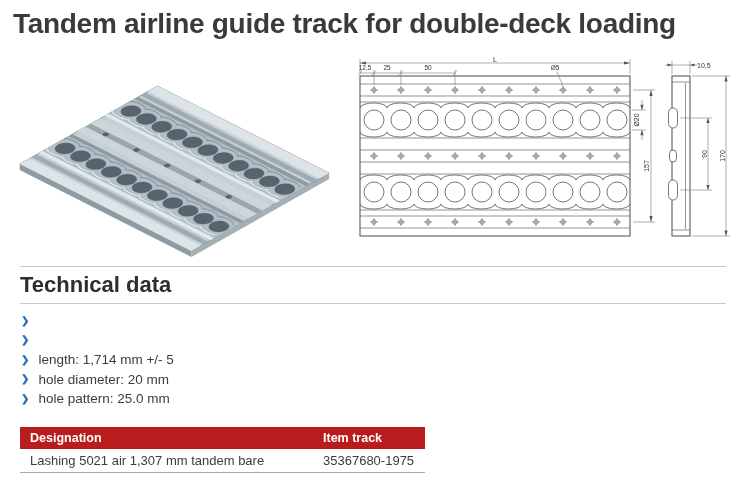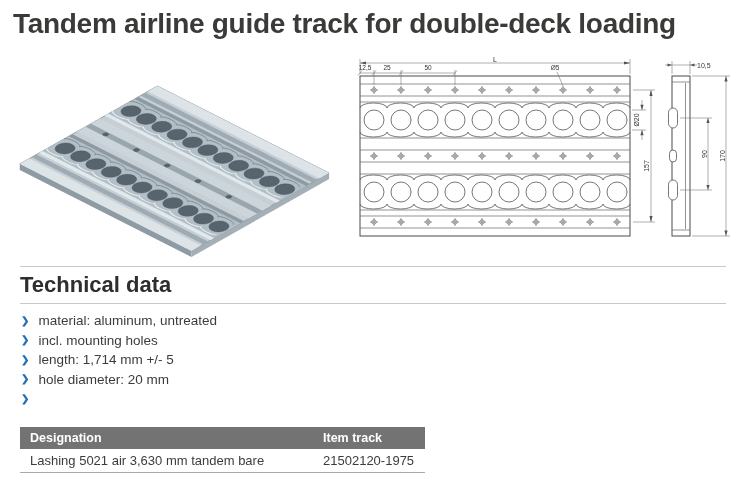--- a/index.html
+++ b/index.html
@@ -9,21 +9,21 @@
   .photo{position:absolute;left:12px;top:46px;width:322px;height:212px}
   .topview{position:absolute;left:350px;top:56px;width:312px;height:190px}
   .sideview{position:absolute;left:664px;top:56px;width:78px;height:190px}
   .rule{position:absolute;left:20px;width:706px;height:0;border-top:1px solid #c8c8c8}
   .rule1{top:266px}.rule2{top:303px}
   .subhead{position:absolute;left:20px;top:272px;font-size:22px;font-weight:700;color:#2e2e2d}
   .speclist{position:absolute;left:21px;top:311px;list-style:none}
   .speclist li{font-size:13.5px;color:#3c3c3b;height:19.5px;display:flex;align-items:center}
   .chev{color:#2170b8;font-size:10px;font-weight:700;margin-right:9px;line-height:1}
   .spec-table{position:absolute;left:20px;top:427px;width:405px;border-collapse:collapse;font-size:13px;table-layout:fixed}
-  .spec-table th{background:#737373;color:#fff;text-align:left;font-weight:700;padding:4px 10px;font-size:12.5px}
+  .spec-table th{background:#b91c1c;color:#fff;text-align:left;font-weight:700;padding:4px 10px;font-size:12.5px}
   .spec-table td{color:#3c3c3b;padding:4px 10px;border-bottom:1px solid #a9a9a9}
   .spec-table th:first-child,.spec-table td:first-child{width:293px}
   svg text{font-family:"Liberation Sans",sans-serif;font-size:7px;fill:#333}
   .dl{stroke:#787878;stroke-width:0.6;fill:none}
   .pl{stroke:#4a4a4a;stroke-width:1;fill:#fff}
   .tl{stroke:#666;stroke-width:0.7}
   .wv{stroke:#555;stroke-width:0.8;fill:none}
   .hc{stroke:#555;stroke-width:0.8;fill:#fff}
   .ah{fill:#555}
   .hole3{fill:#57646e;stroke:#46525a;stroke-width:0.5}
@@ -222,45 +222,44 @@
   <text text-anchor="middle" transform="translate(60.5,100) rotate(-90)">170</text>
 </svg>
 
 <div class="rule rule1"></div>
 <h2 class="subhead">Technical data</h2>
 <div class="rule rule2"></div>
 
 <ul class="speclist">
   <li>
       <span class="chev">❯</span>
-      <span>material: aluminum, untreated</span>
-    </li>
-  <li>
-      <span class="chev">❯</span>
-      <span>incl. mounting holes</span>
+    </li>
+  <li>
+      <span class="chev">❯</span>
     </li>
   <li>
       <span class="chev">❯</span>
       <span>length: 1,714 mm +/- 5</span>
     </li>
   <li>
       <span class="chev">❯</span>
       <span>hole diameter: 20 mm</span>
     </li>
   <li>
       <span class="chev">❯</span>
+      <span>hole pattern: 25.0 mm</span>
     </li>
 </ul>
 
 <table class="spec-table">
   <thead>
     <tr>
       <th>Designation</th>
       <th>Item track</th>
     </tr>
   </thead>
   <tbody>
     <tr>
-      <td>Lashing 5021 air 3,630 mm tandem bare</td>
-      <td>21502120-1975</td>
+      <td>Lashing 5021 air 1,307 mm tandem bare</td>
+      <td>35367680-1975</td>
     </tr>
   </tbody>
 </table>
 
 </body></html>

